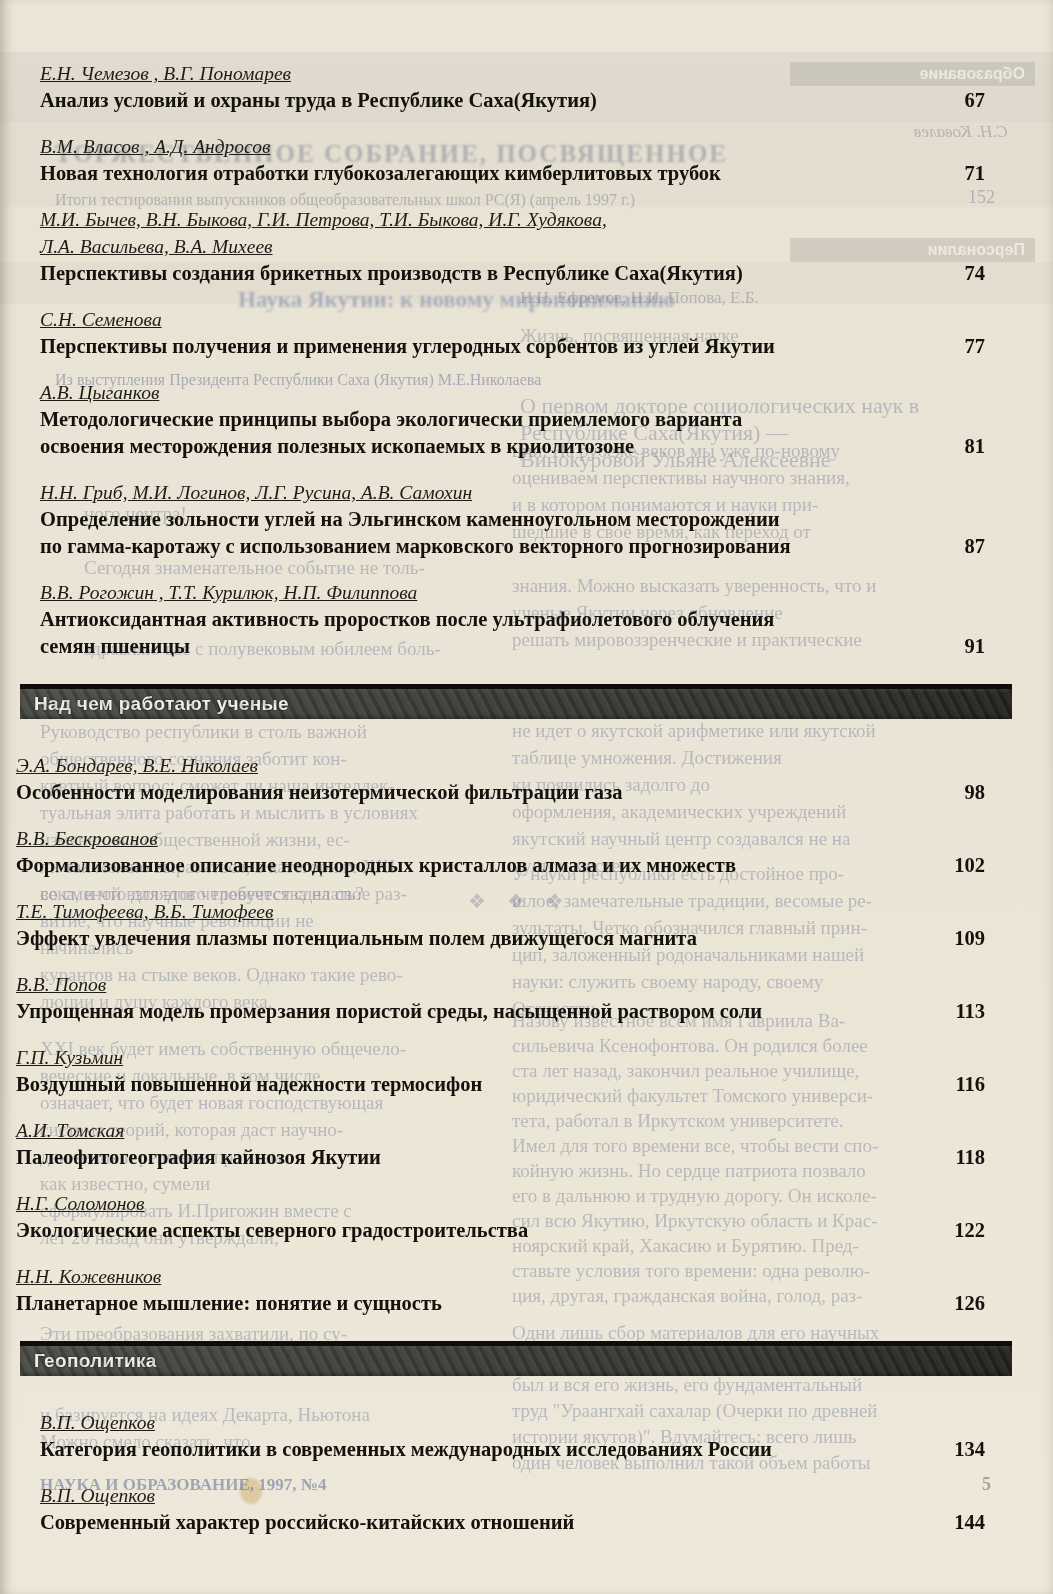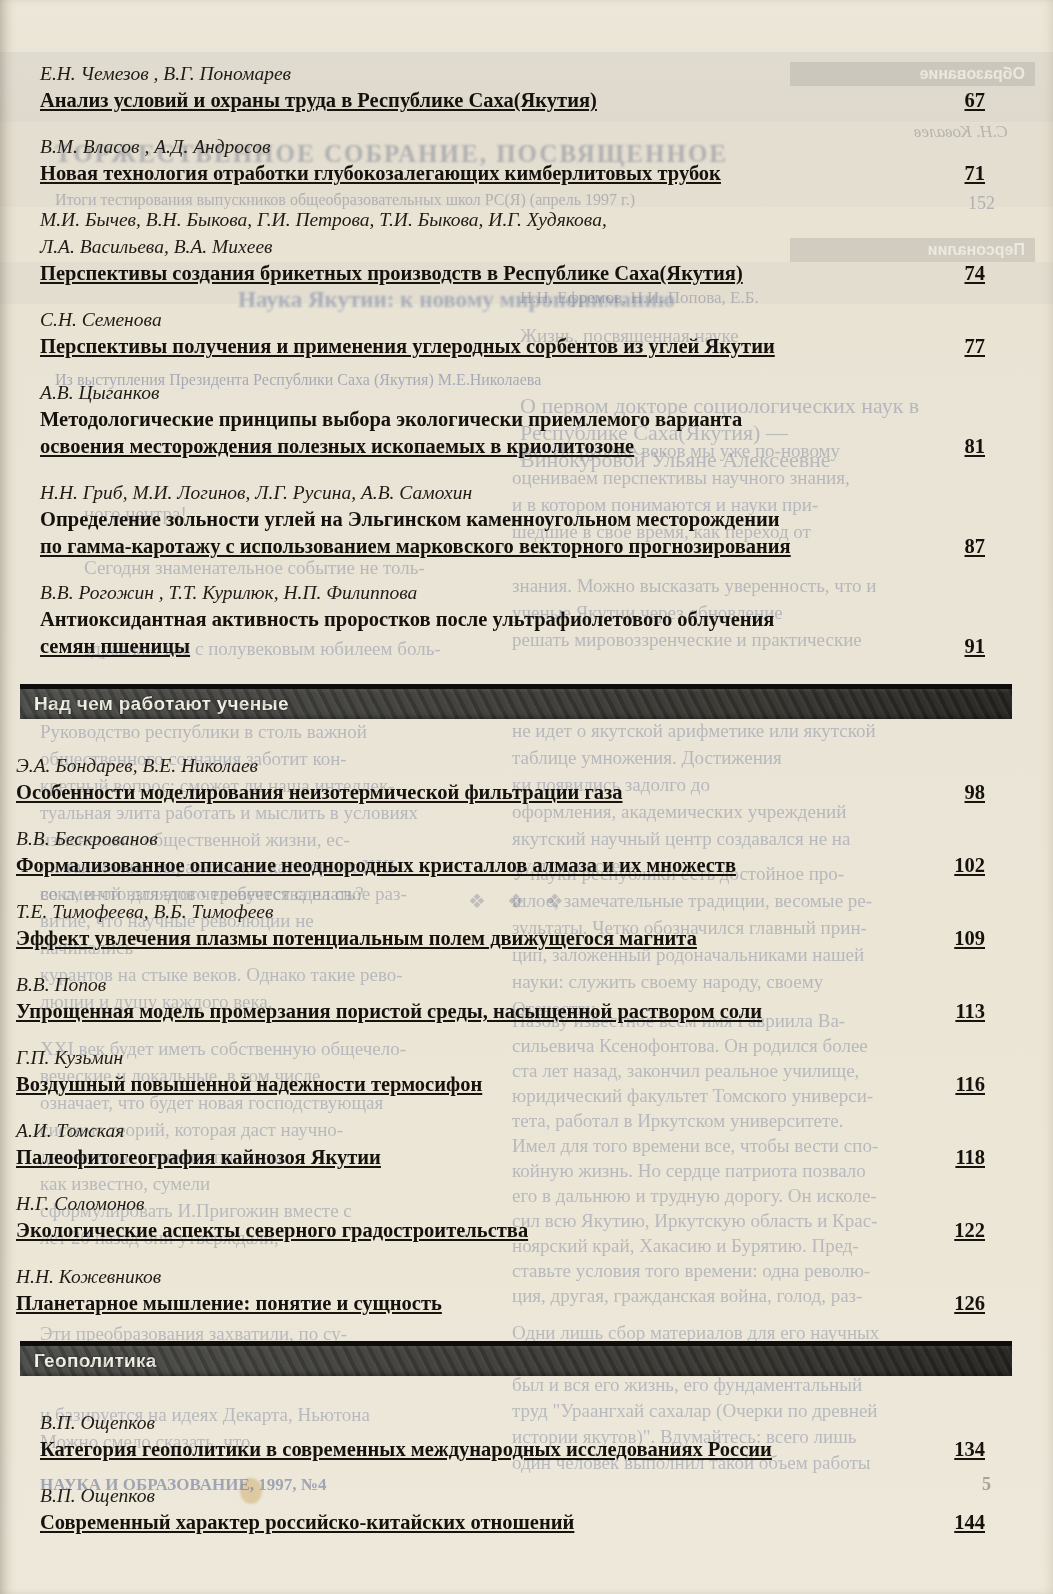--- a/index.html
+++ b/index.html
@@ -20,21 +20,21 @@
          filter:blur(.5px);white-space:pre-line;font-size:19px;line-height:27px;}
   .mir{transform:scaleX(-1);color:rgba(125,128,136,.45);}
   .gbar{background:rgba(155,152,142,.30);color:rgba(242,240,232,.8);
         font-family:"Liberation Sans",sans-serif;font-weight:bold;font-size:16px;
         line-height:24px;padding:0 10px;height:24px;white-space:nowrap;}
   .g-obr{top:62px;left:790px;width:225px;}
   .g-kov{top:118px;left:808px;width:200px;font-style:italic;font-size:17px;}
   .g-big{top:140px;left:55px;width:958px;font-weight:bold;font-size:25px;letter-spacing:2px;
          color:rgba(125,132,150,.50);filter:blur(1.1px);white-space:nowrap;overflow:hidden;}
   .g-itogi{top:186px;left:55px;width:800px;font-size:16px;color:rgba(128,136,152,.52);white-space:nowrap;overflow:hidden;}
-  .g-itogi-pg{top:190px;left:968px;font-size:18px;color:rgba(128,136,152,.52);}
+  .g-itogi-pg{top:184px;left:968px;font-size:18px;color:rgba(128,136,152,.52);}
   .g-pers{top:238px;left:790px;width:225px;}
   .g-efr{top:284px;left:520px;width:440px;font-size:17px;color:rgba(120,125,140,.45);white-space:nowrap;overflow:hidden;}
   .g-nauka{top:286px;left:238px;width:560px;font-weight:bold;font-size:23px;
            color:rgba(70,95,150,.38);filter:blur(1px);white-space:nowrap;}
   .g-zhizn{top:322px;left:520px;width:400px;font-size:19px;}
   .g-vyst{top:366px;left:55px;width:860px;font-size:16px;color:rgba(85,100,145,.45);white-space:nowrap;overflow:hidden;}
   .g-vino{top:392px;left:520px;width:470px;font-size:22px;}
   .g-r1{top:437px;left:512px;width:475px;}
   .g-l1{top:500px;left:40px;width:455px;margin-left:44px;}
   .g-r2{top:690px;left:512px;width:475px;}
@@ -45,23 +45,23 @@
   .g-r4{top:1008px;left:512px;width:478px;line-height:25px;}
   .g-l4{top:1035px;left:40px;width:460px;}
   .g-l5{top:1320px;left:40px;width:460px;}
   .g-r5{top:1320px;left:512px;width:478px;line-height:26px;}
   .stain{position:absolute;top:1478px;left:240px;width:22px;height:26px;border-radius:50%;
          background:#d9c08f;opacity:.75;filter:blur(1px);z-index:2;}
 
   
   .content{position:relative;z-index:3;padding:60px 68px 0 40px;color:#17130d;}
   .entry{margin-bottom:19px;}
-  .authors{font-style:italic;font-size:19.5px;line-height:27px;color:#1f1b15;}
+  .authors{font-style:italic;font-size:19.5px;line-height:27px;color:#1f1b15;text-decoration:underline;}
   .title,.pagenum{font-size:20.5px;font-weight:600;line-height:27px;color:#15110c;}
-  .trow{display:flex;justify-content:space-between;align-items:flex-end;text-decoration:underline;}
+  .trow{display:flex;justify-content:space-between;align-items:flex-end;}
   .trow .pagenum{margin-left:12px;flex:none;}
 
   .bar{position:relative;z-index:3;height:30px;margin:24px 41px 27px 20px;
        border-top:5px solid #0e0d0b;
        background:linear-gradient(90deg,#4a4a46 0%,#3d3c38 45%,#35342f 75%,#24231f 100%);
        box-shadow:inset 0 -2px 4px rgba(0,0,0,.35), inset 0 2px 3px rgba(255,255,255,.08);
        color:#f2efe6;font-family:"Liberation Sans",sans-serif;font-weight:bold;font-size:19px;
        line-height:30px;padding-left:14px;letter-spacing:.3px;
        text-shadow:0 0 2px rgba(0,0,0,.8);}
   .bar::after{content:"";position:absolute;inset:0;

